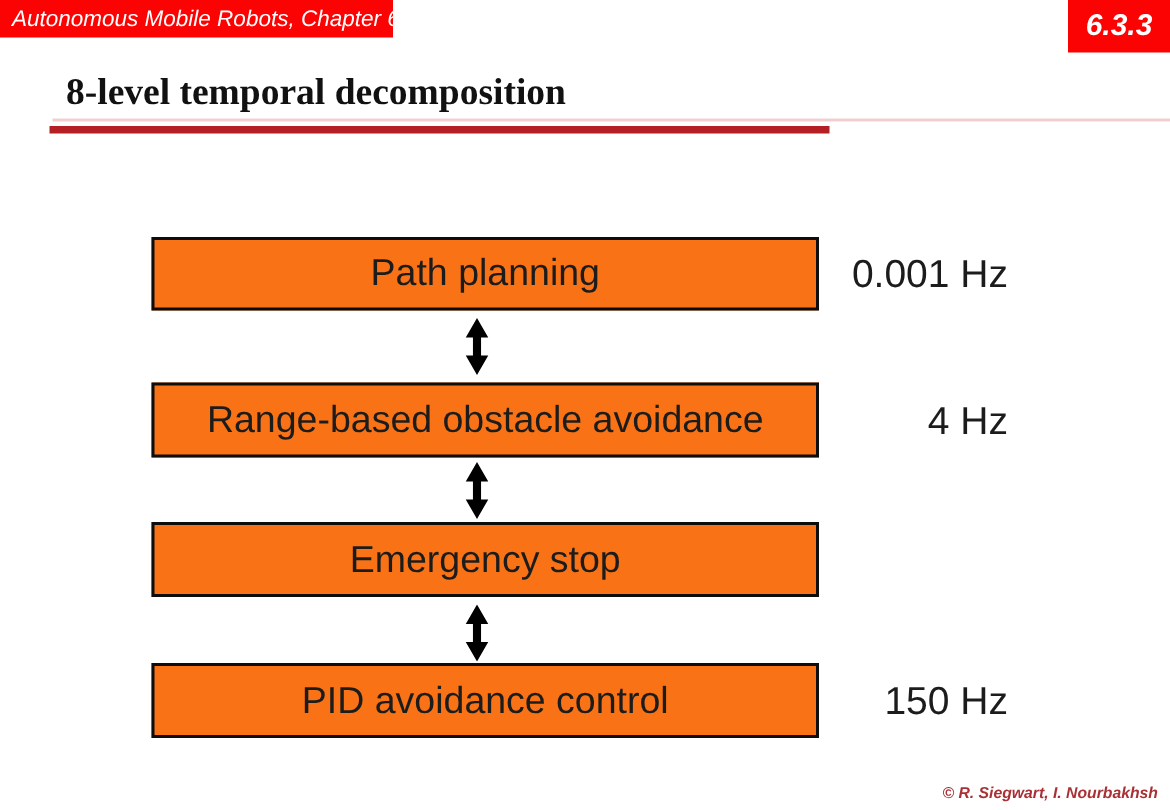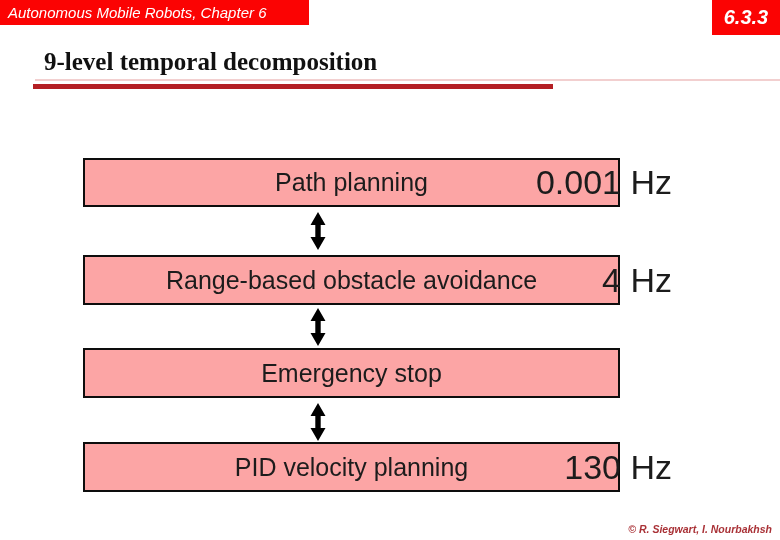--- a/index.html
+++ b/index.html
@@ -5,21 +5,21 @@
   html,body{margin:0;padding:0;background:#888;}
   .slide{
     position:relative;
     width:780px;height:540px;
     background:#ffffff;
     overflow:hidden;
     font-family:"Liberation Sans",sans-serif;
   }
   .header-bar{
     position:absolute;left:0;top:0;
-    width:309px;height:25px;
+    width:262px;height:25px;
     background:var(--accent-red,#fb0303);
     display:flex;align-items:center;
   }
   .header-bar span{
     color:#ffffff;
     font-style:italic;
     font-size:15px;
     padding-left:8px;
     white-space:nowrap;
   }
@@ -47,38 +47,38 @@
     position:absolute;left:35px;top:79px;
     width:745px;height:2px;
     background:var(--rule-light,#f2cfcf);
   }
   .rule-thick{
     position:absolute;left:33px;top:84px;
     width:520px;height:5px;
     background:var(--rule-red,#b41f24);
   }
   .level-box{
-    position:absolute;left:83px;
-    width:537px;height:50px;
+    position:absolute;left:101px;
+    width:445px;height:50px;
     box-sizing:border-box;
     border:2.5px solid var(--box-border,#0d0d0d);
-    background:#fca5a5;
+    background:#f97316;
     display:flex;align-items:center;justify-content:center;
   }
   .level-box span{
     font-size:25px;
     color:var(--text-dark,#1c1c1c);
     white-space:nowrap;
   }
   .freq{
     position:absolute;left:460px;
     width:212px;height:30px;
     line-height:30px;
     text-align:right;
-    font-size:34px;
+    font-size:26px;
     color:var(--text-dark,#1c1c1c);
     white-space:nowrap;
   }
   .arrow{
     position:absolute;left:310px;
     width:16px;height:38px;
   }
   .footer{
     position:absolute;right:8px;top:523px;
     font-size:10.5px;
@@ -94,40 +94,40 @@
 <div class="slide">
 
   <div class="header-bar">
     <span>Autonomous Mobile Robots, Chapter 6</span>
   </div>
 
   <div class="section-box">
     <span>6.3.3</span>
   </div>
 
-  <h1 class="title">9-level temporal decomposition</h1>
+  <h1 class="title">8-level temporal decomposition</h1>
   <div class="rule-thin"></div>
   <div class="rule-thick"></div>
 
   <div class="level-box" style="top:158px;height:49px">
     <span>Path planning</span>
   </div>
   <div class="level-box" style="top:348px">
     <span>Emergency stop</span>
   </div>
   <div class="level-box" style="top:255px">
     <span>Range-based obstacle avoidance</span>
   </div>
   <div class="level-box" style="top:442px">
-    <span>PID velocity planning</span>
+    <span>PID avoidance control</span>
   </div>
 
   <div class="freq" style="top:167px">0.001 Hz</div>
   <div class="freq" style="top:265px">4 Hz</div>
-  <div class="freq" style="top:452px">130 Hz</div>
+  <div class="freq" style="top:452px">150 Hz</div>
 
   <svg class="arrow" style="top:212px" viewBox="0 0 16 38">
     <path d="M8 0 L15.5 13 L10.7 13 L10.7 25 L15.5 25 L8 38 L0.5 25 L5.3 25 L5.3 13 L0.5 13 Z" fill="#000"></path>
   </svg>
   <svg class="arrow" style="top:308px" viewBox="0 0 16 38">
     <path d="M8 0 L15.5 13 L10.7 13 L10.7 25 L15.5 25 L8 38 L0.5 25 L5.3 25 L5.3 13 L0.5 13 Z" fill="#000"></path>
   </svg>
   <svg class="arrow" style="top:403px" viewBox="0 0 16 38">
     <path d="M8 0 L15.5 13 L10.7 13 L10.7 25 L15.5 25 L8 38 L0.5 25 L5.3 25 L5.3 13 L0.5 13 Z" fill="#000"></path>
   </svg>

